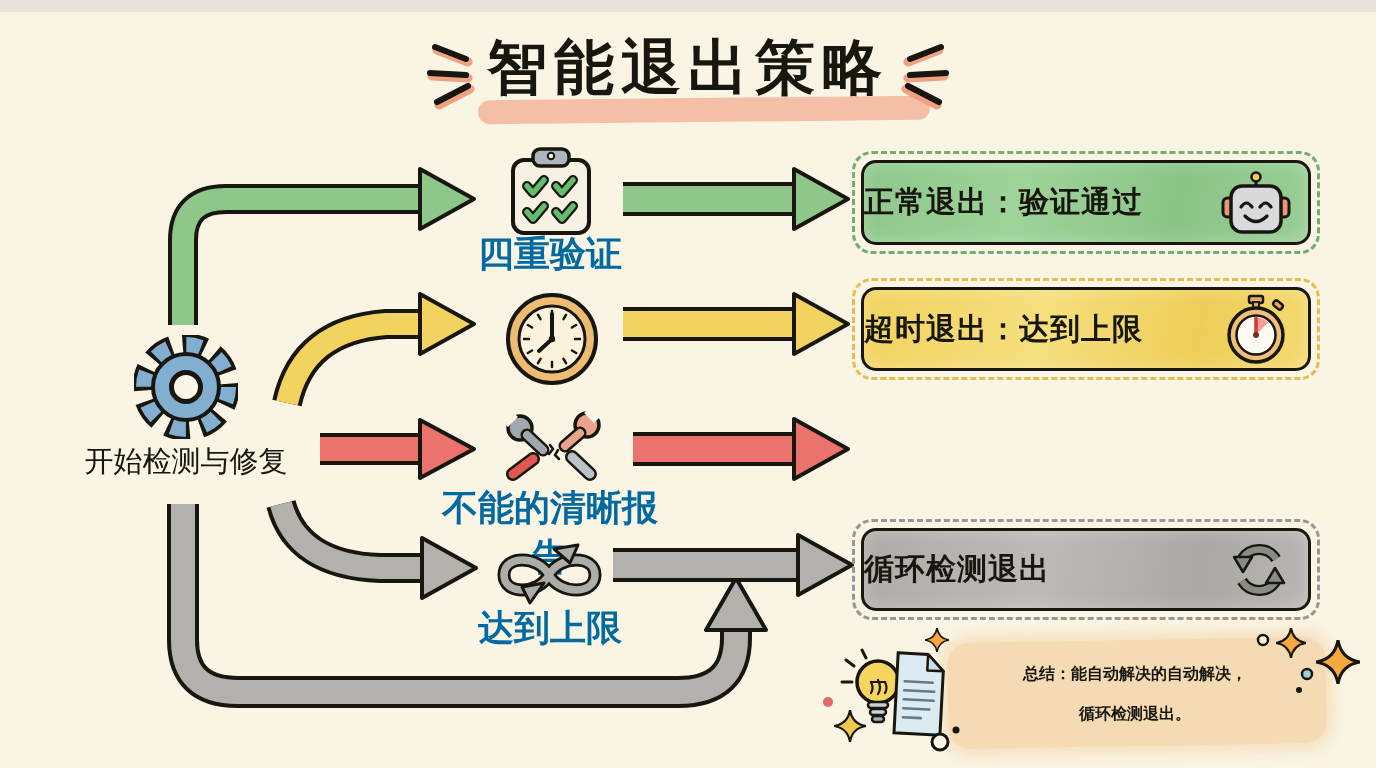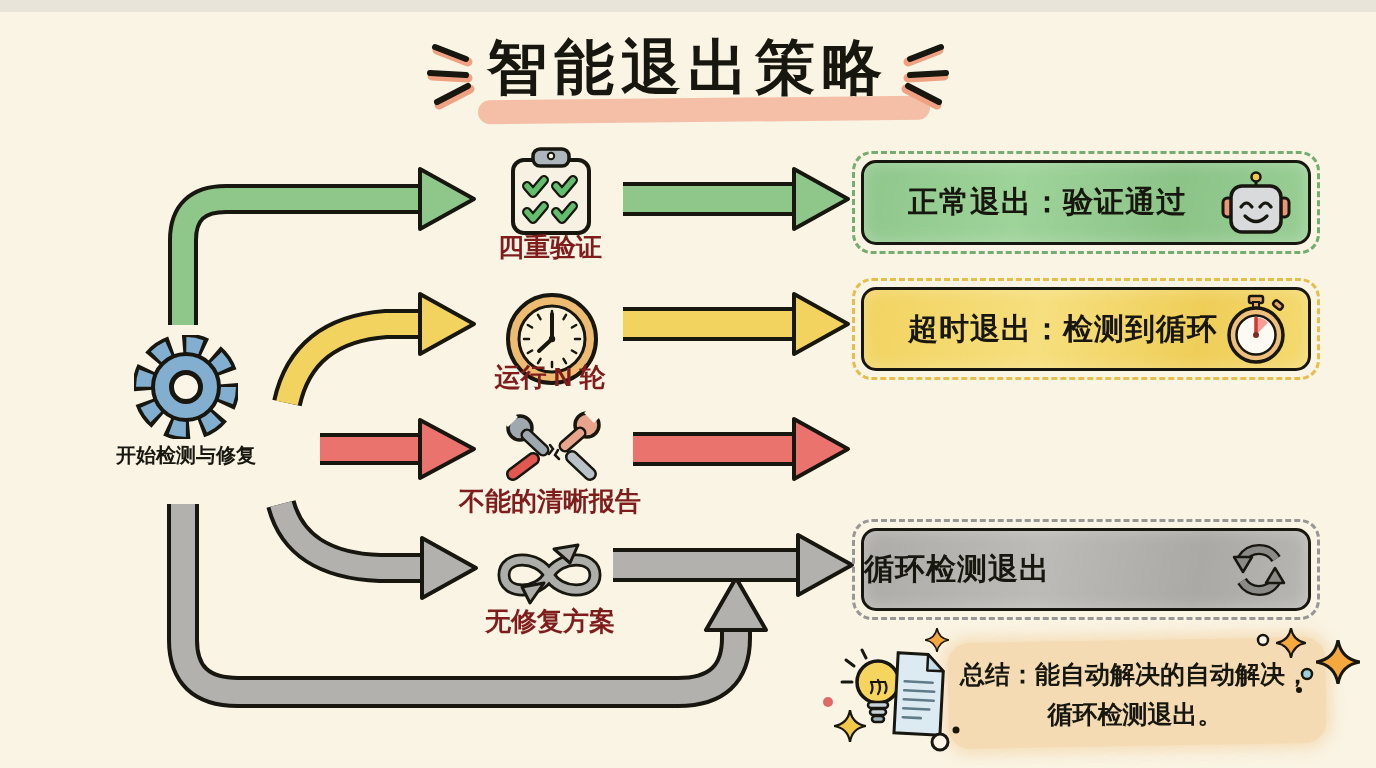--- a/index.html
+++ b/index.html
@@ -4,45 +4,45 @@
 <style>
   html,body{margin:0;padding:0;}
   body{font-family:"Liberation Sans","DejaVu Sans",sans-serif;background:#e8e4da;}
   #canvas{position:relative;width:1376px;height:768px;background:#FAF4E4;overflow:hidden;margin:12px auto;}
   .abs{position:absolute;}
   
   #title-wrap{position:absolute;left:0;top:16px;width:1376px;text-align:center;}
   #title-hl{position:absolute;left:478px;top:70px;width:452px;height:24px;background:rgba(238,146,116,.55);border-radius:12px;transform:rotate(-.6deg);}
   #title-text{position:relative;font-size:60px;font-weight:900;letter-spacing:7px;color:#17160F;}
   
-  #start-label{position:absolute;left:48px;top:430px;width:276px;text-align:center;font-size:20px;font-weight:700;color:#17160F;}
-  
-  .mid-label{position:absolute;font-weight:800;font-size:26px;color:#7f1d1d;text-align:center;}
+  #start-label{position:absolute;left:48px;top:430px;width:276px;text-align:center;font-size:29px;font-weight:400;color:#17160F;}
+  
+  .mid-label{position:absolute;font-weight:800;font-size:36px;color:#0369a1;text-align:center;}
   #mid1{left:455px;top:218px;width:190px;}
   #mid2{left:450px;top:348px;width:200px;}
   #mid3{left:440px;top:472px;width:220px;}
   #mid4{left:450px;top:592px;width:200px;}
   
   .exit-box{position:absolute;left:852px;width:462px;border-radius:20px;}
   .exit-inner{position:absolute;left:6px;top:6px;right:6px;bottom:6px;border:3.5px solid #17160F;border-radius:15px;display:flex;align-items:center;box-shadow:inset 0 0 16px rgba(255,255,255,.28);}
   .exit-label{font-size:30px;font-weight:900;color:#17160F;letter-spacing:1px;}
   .box-icon{position:absolute;right:16px;top:50%;transform:translateY(-50%);}
   #box1{top:139px;height:97px;border:3px dashed #74AC71;}
   #box1 .exit-inner{background:linear-gradient(100deg,#8FC78B,#9ED39A 35%,#8CC488 70%,#98CE94);}
   #box2{top:266px;height:96px;border:3px dashed #E5BE4B;}
   #box2 .exit-inner{background:linear-gradient(100deg,#F2D360,#F6DF7E 40%,#EFCE58 75%,#F4DA70);}
   #box3{top:391px;height:96px;border:3px dashed #D9534E;}
   #box3 .exit-inner{background:linear-gradient(100deg,#EA746D,#EF8680 40%,#E76F68 75%,#EE837C);}
   #box4{top:507px;height:95px;border:3px dashed #979795;}
   #box4 .exit-inner{background:linear-gradient(100deg,#AEACA8,#BDBBB7 40%,#ABA9A5 75%,#B8B6B2);}
-  .pad-left{padding-left:44px;}
+  .pad-left{}
   .center-label{width:100%;text-align:left;}
   
   #summary-band{position:absolute;left:948px;top:628px;width:378px;height:106px;background:#F4DBB4;border-radius:22px;transform:rotate(-1deg);box-shadow:0 0 14px 6px rgba(244,219,180,.85);}
-  #summary-text{position:absolute;left:950px;top:642px;width:370px;text-align:center;font-size:25px;font-weight:800;color:#17160F;line-height:40px;}
+  #summary-text{position:absolute;left:950px;top:642px;width:370px;text-align:center;font-size:16px;font-weight:800;color:#17160F;line-height:40px;}
   svg{display:block;}
 </style>
 </head>
 <body>
 
 <div id="canvas">
 
   <div id="title-wrap">
     <div id="title-hl"></div>
     <div id="title-text">智能退出策略</div>
@@ -168,21 +168,20 @@
         <line x1="34" y1="72.2" x2="36.5" y2="67.9"></line>
         <line x1="23.8" y1="62" x2="28.1" y2="59.5"></line>
         <line x1="20" y1="48" x2="25" y2="48"></line>
         <line x1="23.8" y1="34" x2="28.1" y2="36.5"></line>
         <line x1="34" y1="23.8" x2="36.5" y2="28.1"></line>
     </g>
     <line x1="48" y1="48" x2="48" y2="23" stroke="#17160F" stroke-width="4" stroke-linecap="round"></line>
     <line x1="48" y1="48" x2="35" y2="60" stroke="#17160F" stroke-width="4" stroke-linecap="round"></line>
     <circle cx="48" cy="48" r="3.2" fill="#17160F"></circle>
   </svg>
-  <div id="mid2" class="mid-label">运行 N 轮</div>
 
   <svg class="abs" style="left:495px;top:396px;" width="115" height="82">
 
     <circle cx="25" cy="20" r="12" fill="#9FA8AE" stroke="#17160F" stroke-width="3.5"></circle>
     <rect x="6" y="2" width="14" height="14" fill="#FAF4E4" transform="rotate(45 13 9)"></rect>
     <path d="M32 27 L48 42" stroke="#17160F" stroke-width="13" stroke-linecap="round"></path>
     <path d="M32 27 L48 42" stroke="#9FA8AE" stroke-width="8" stroke-linecap="round"></path>
 
     <path d="M18 66 L38 51" stroke="#17160F" stroke-width="14" stroke-linecap="round"></path>
     <path d="M18 66 L38 51" stroke="#E2574F" stroke-width="9" stroke-linecap="round"></path>
@@ -201,21 +200,21 @@
       </g>
   </svg>
   <div id="mid3" class="mid-label">不能的清晰报告</div>
 
   <svg class="abs" style="left:492px;top:523px;" width="115" height="80" viewBox="0 0 115 80">
     <path d="M 57 40 C 46 20, 12 20, 12 40 C 12 60, 46 60, 57 40 C 68 20, 103 20, 103 40 C 103 60, 68 60, 57 40" fill="none" stroke="#17160F" stroke-width="13"></path>
     <path d="M 57 40 C 46 20, 12 20, 12 40 C 12 60, 46 60, 57 40 C 68 20, 103 20, 103 40 C 103 60, 68 60, 57 40" fill="none" stroke="#ADADAA" stroke-width="7.5"></path>
     <polygon points="30,52 52,48 38,68" fill="#ADADAA" stroke="#17160F" stroke-width="3" stroke-linejoin="round"></polygon>
     <polygon points="78,28 62,14 86,10" fill="#ADADAA" stroke="#17160F" stroke-width="3" stroke-linejoin="round"></polygon>
   </svg>
-  <div id="mid4" class="mid-label">无修复方案</div>
+  <div id="mid4" class="mid-label">达到上限</div>
 
   <div id="box1" class="exit-box">
     <div class="exit-inner">
       <div class="exit-label pad-left">正常退出：验证通过</div>
       <svg class="box-icon" width="72" height="66">
         <line x1="36" y1="16" x2="36" y2="8" stroke="#17160F" stroke-width="3"></line>
         <circle cx="36" cy="7" r="4.5" fill="#F2C84B" stroke="#17160F" stroke-width="2.5"></circle>
         <rect x="3" y="28" width="10" height="19" rx="4.5" fill="#E89877" stroke="#17160F" stroke-width="3"></rect>
         <rect x="59" y="28" width="10" height="19" rx="4.5" fill="#E89877" stroke="#17160F" stroke-width="3"></rect>
         <rect x="11" y="16" width="50" height="46" rx="11" fill="#D8DADB" stroke="#17160F" stroke-width="3.5"></rect>
@@ -223,21 +222,21 @@
           <path d="M21 37 q 5.5 -8 11 0"></path>
             <path d="M40 37 q 5.5 -8 11 0"></path>
             <path d="M25 46 q 11 11 22 0"></path>
         </g>
       </svg>
     </div>
   </div>
 
   <div id="box2" class="exit-box">
     <div class="exit-inner">
-      <div class="exit-label pad-left">超时退出：检测到循环</div>
+      <div class="exit-label pad-left">超时退出：达到上限</div>
       <svg class="box-icon" width="72" height="72">
         <rect x="29" y="3" width="14" height="7" rx="2" fill="#E8A964" stroke="#17160F" stroke-width="2.5"></rect>
         <rect x="33" y="9" width="6" height="6" fill="#E8A964" stroke="#17160F" stroke-width="2"></rect>
         <rect x="53" y="9" width="10" height="6" rx="2.5" fill="#E8A964" stroke="#17160F" stroke-width="2.5" transform="rotate(40 58 12)"></rect>
         <circle cx="36" cy="42" r="27" fill="#EFC07B" stroke="#17160F" stroke-width="3.5"></circle>
         <circle cx="36" cy="42" r="19.5" fill="#FDFAF3" stroke="#17160F" stroke-width="2.5"></circle>
         <path d="M36 42 L36 24.5 A 17.5 17.5 0 0 1 48 29.5 Z" fill="#F59D96"></path>
         <line x1="36" y1="42" x2="36" y2="25" stroke="#CE3A30" stroke-width="3.5" stroke-linecap="round"></line>
         <circle cx="36" cy="42" r="3" fill="#7A2E23"></circle>
       </svg>

